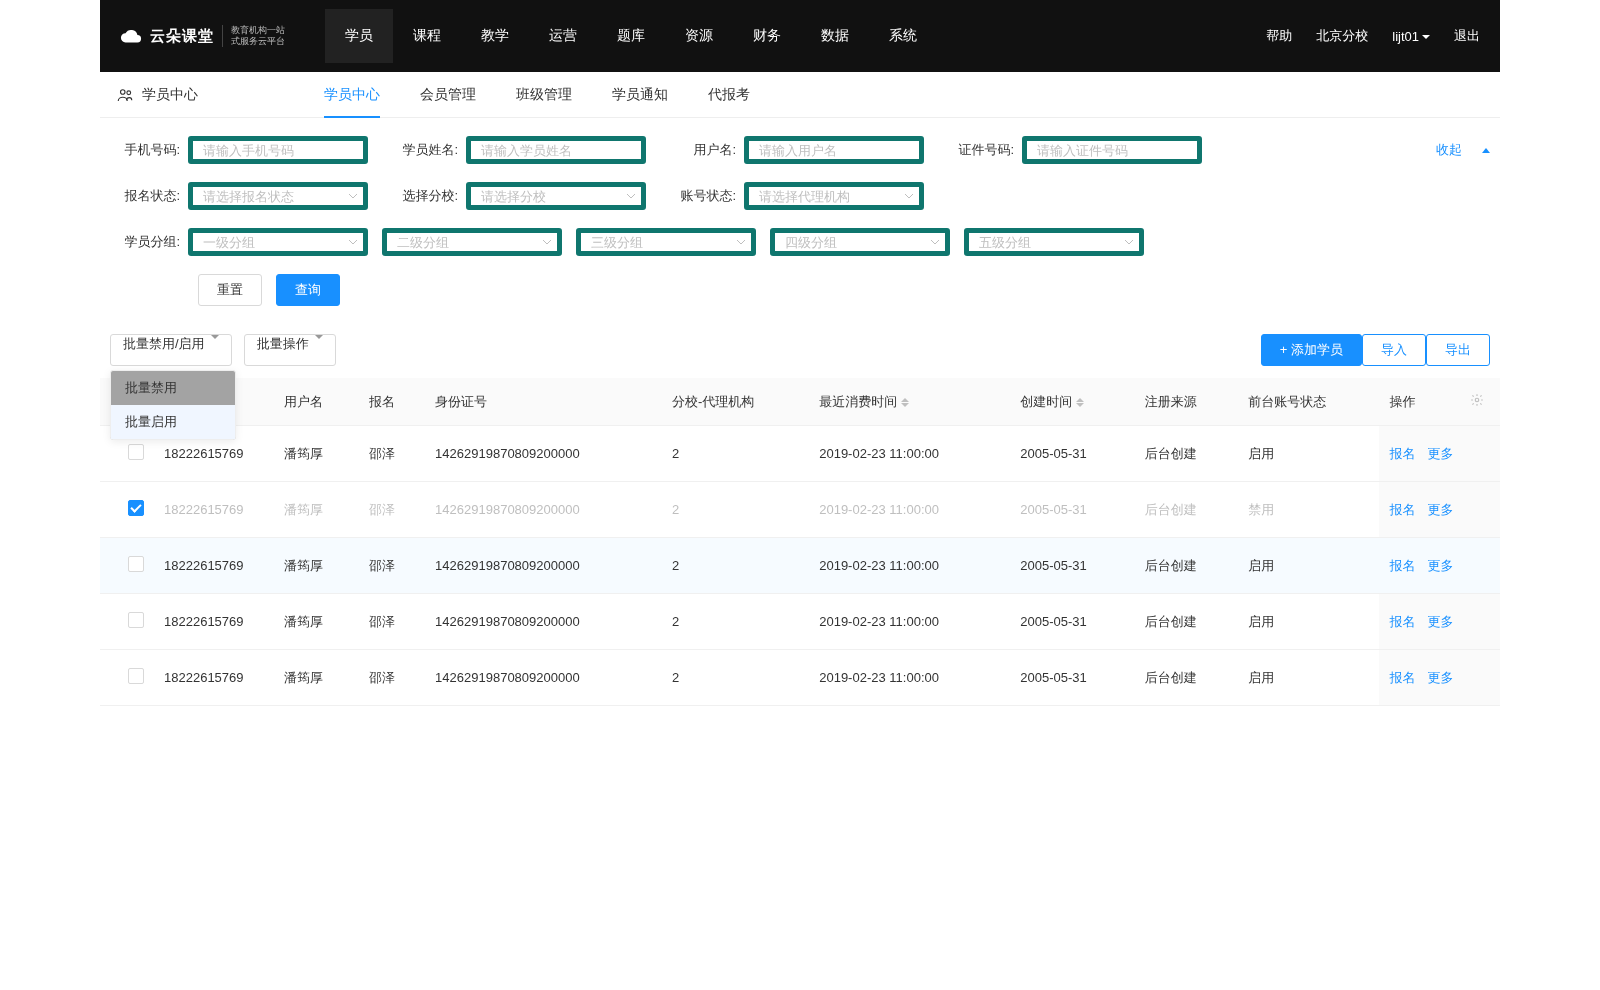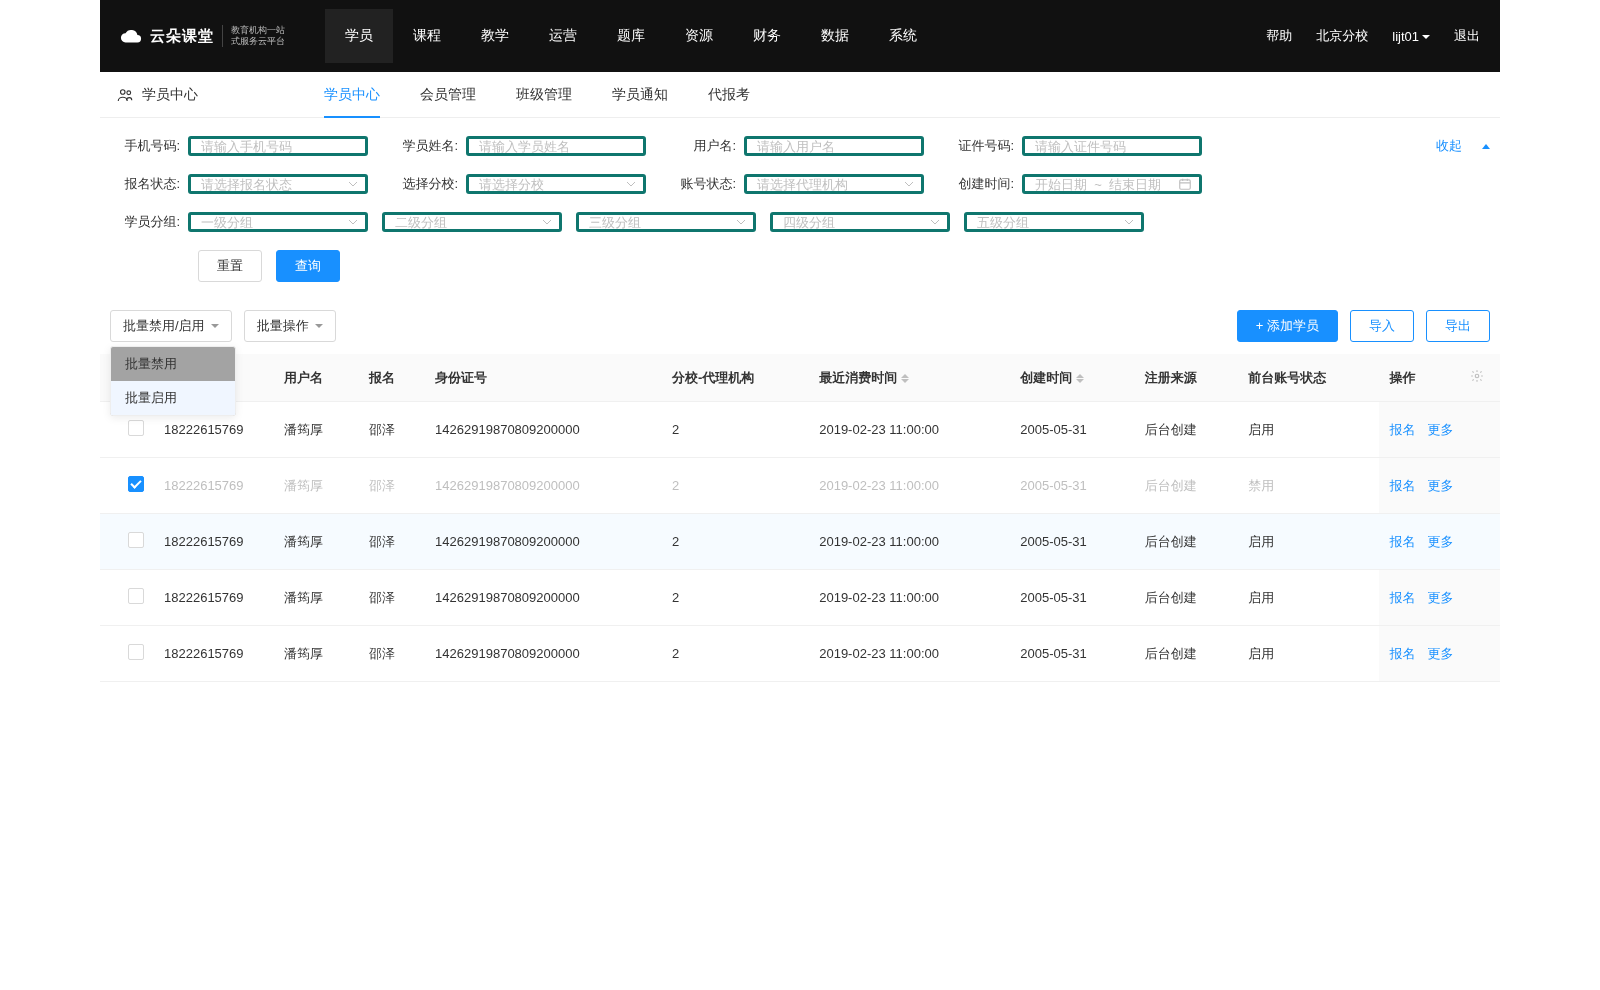--- a/index.html
+++ b/index.html
@@ -20,45 +20,45 @@
 .subnav-title{display:flex;align-items:center;gap:8px;font-size:14px;color:#333;padding:0 6px}
 .subnav-icon{width:18px;height:18px}
 .subnav-tabs{display:flex;margin-left:120px;gap:40px}
 .subnav-tab{font-size:14px;color:#333;cursor:pointer;position:relative;height:46px;display:flex;align-items:center}
 .subnav-tab.active{color:#1890ff}
 .subnav-tab.active::after{content:"";position:absolute;bottom:0;left:0;right:0;height:2px;background:#1890ff}
 .filters{padding:18px 10px 0}
 .frow{display:flex;align-items:center;margin-bottom:18px;gap:0}
 .fcell{display:flex;align-items:center;margin-right:20px}
 .flabel{width:70px;text-align:right;color:#333;font-size:13px;margin-right:8px;flex-shrink:0}
-.input{height:20px;border:3px solid #0f766e;border-radius:3px;padding:0 10px;font-size:13px;color:#333;background:#fff;width:180px}
+.input{height:28px;border:5px solid #0f766e;border-radius:3px;padding:0 10px;font-size:13px;color:#333;background:#fff;width:180px}
 .input::placeholder{color:#bfbfbf}
 .select{position:relative;display:inline-block}
 .select .input{padding-right:26px;cursor:pointer}
 .select-arrow{position:absolute;right:10px;top:50%;transform:translateY(-50%);width:10px;height:6px;pointer-events:none}
 .date-input{position:relative}
 .date-icon{position:absolute;right:10px;top:50%;transform:translateY(-50%);width:14px;height:14px;color:#bfbfbf}
 .collapse-btn{color:#1890ff;font-size:13px;cursor:pointer;display:flex;align-items:center;gap:20px;margin-left:auto}
 .chevron-up{display:inline-block;border-bottom:5px solid #1890ff;border-left:4px solid transparent;border-right:4px solid transparent}
 .grouprow .select .input{width:180px}
 .grouprow .fcell{margin-right:14px}
 .btn{height:32px;padding:0 18px;border:1px solid #d9d9d9;border-radius:3px;background:#fff;font-size:13px;cursor:pointer;color:#333}
 .btn-primary{background:#1890ff;border-color:#1890ff;color:#fff}
 .btn-row{padding-left:88px;margin-bottom:28px;display:flex;gap:14px}
 .toolbar{display:flex;align-items:center;padding:0 10px;margin-bottom:12px;position:relative}
 .dropdown{position:relative}
-.dd-btn{height:32px;border:1px solid #d9d9d9;border-radius:3px;background:#fff;padding:0 12px;font-size:13px;cursor:pointer;display:flex;align-items:center;gap:6px;color:#333}
+.dd-btn{height:32px;border:1px solid #d9d9d9;border-radius:3px;background:#fff;padding:0 12px;font-size:13px;cursor:pointer;display:flex;gap:6px;color:#333}
 .dd-arrow{display:inline-block;border-top:4px solid #999;border-left:4px solid transparent;border-right:4px solid transparent}
 .dd-menu{position:absolute;top:36px;left:0;width:126px;background:#a3a3a3;border:1px solid #eee;border-radius:3px;box-shadow:0 2px 8px rgba(0,0,0,0.08);z-index:10}
 .dd-item{padding:8px 14px;font-size:13px;cursor:pointer;color:#333}
 .dd-item:hover,.dd-item.hover{background:#f0f6ff}
-.tool-right{margin-left:auto;display:flex;gap:12px}
+.tool-right{margin-left:auto;display:flex;}
 .btn-outline-primary{border-color:#1890ff;color:#1890ff}
 .table{width:100%;border-collapse:collapse}
-.table th{background:#fafafa;text-align:left;font-weight:700;color:#333;font-size:13px;padding:14px 10px;border-bottom:1px solid #f0f0f0}
+.table th{background:#fafafa;text-align:left;font-weight:400;color:#333;font-size:13px;padding:14px 10px;border-bottom:1px solid #f0f0f0}
 .table td{padding:18px 10px;border-bottom:1px solid #f0f0f0;font-size:13px;color:#333}
 .table tr.disabled td{color:#bfbfbf}
 .table tr.hovered td{background:#f6fbff}
 .chk{width:16px;height:16px;border:1px solid #d9d9d9;border-radius:2px;display:inline-block;background:#fff;position:relative;cursor:pointer}
 .chk.checked{background:#1890ff;border-color:#1890ff}
 .chk.checked::after{content:"";position:absolute;left:4px;top:1px;width:4px;height:8px;border:solid #fff;border-width:0 2px 2px 0;transform:rotate(45deg)}
 .sort-icon{display:inline-flex;flex-direction:column;margin-left:4px;vertical-align:middle;gap:1px}
 .sort-icon i{width:0;height:0;border-left:4px solid transparent;border-right:4px solid transparent}
 .sort-icon .up{border-bottom:4px solid #bfbfbf}
 .sort-icon .dn{border-top:4px solid #bfbfbf}
@@ -154,27 +154,20 @@
       <div class="fcell">
           <span class="flabel">选择分校:</span>
           <div class="select"><input class="input" readonly="" placeholder="请选择分校" style=""><svg class="select-arrow" viewBox="0 0 10 6">
               <path d="M1 1l4 4 4-4" stroke="#bfbfbf" fill="none"></path>
             </svg></div>
         </div>
       <div class="fcell">
           <span class="flabel">账号状态:</span>
           <div class="select"><input class="input" readonly="" placeholder="请选择代理机构" style=""><svg class="select-arrow" viewBox="0 0 10 6">
               <path d="M1 1l4 4 4-4" stroke="#bfbfbf" fill="none"></path>
-            </svg></div>
-        </div>
-      <div class="fcell">
-          <span class="flabel">创建时间:</span>
-          <div class="select date-input"><input class="input" readonly="" placeholder="开始日期  ~  结束日期" style=""><svg class="date-icon" viewBox="0 0 24 24" fill="none" stroke="#bfbfbf" stroke-width="2">
-              <rect x="3" y="5" width="18" height="16" rx="2"></rect>
-              <path d="M3 10h18M8 3v4M16 3v4"></path>
             </svg></div>
         </div>
     </div>
     <div class="frow grouprow">
       <div class="fcell">
           <span class="flabel">学员分组:</span>
           <div class="select"><input class="input" readonly="" placeholder="一级分组" style=""><svg class="select-arrow" viewBox="0 0 10 6">
               <path d="M1 1l4 4 4-4" stroke="#bfbfbf" fill="none"></path>
             </svg></div>
         </div>

